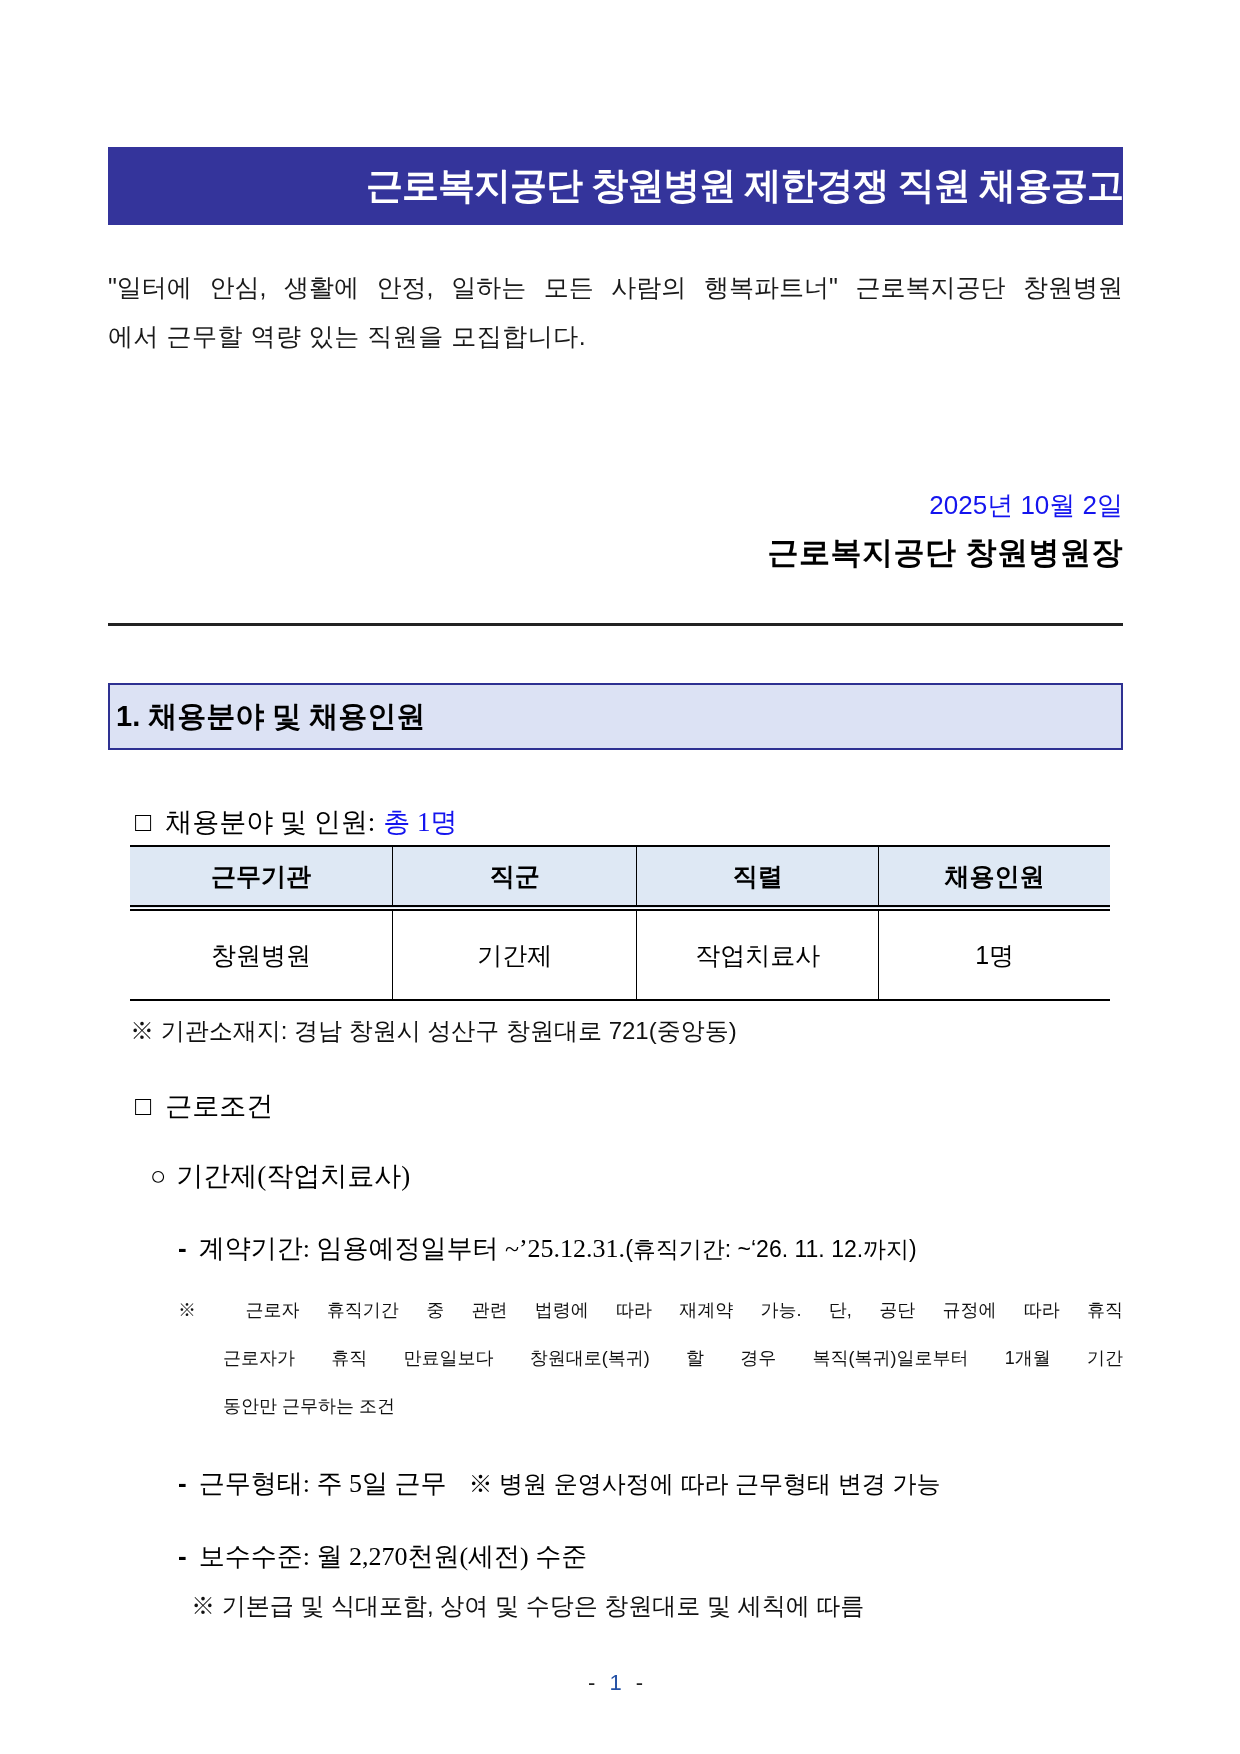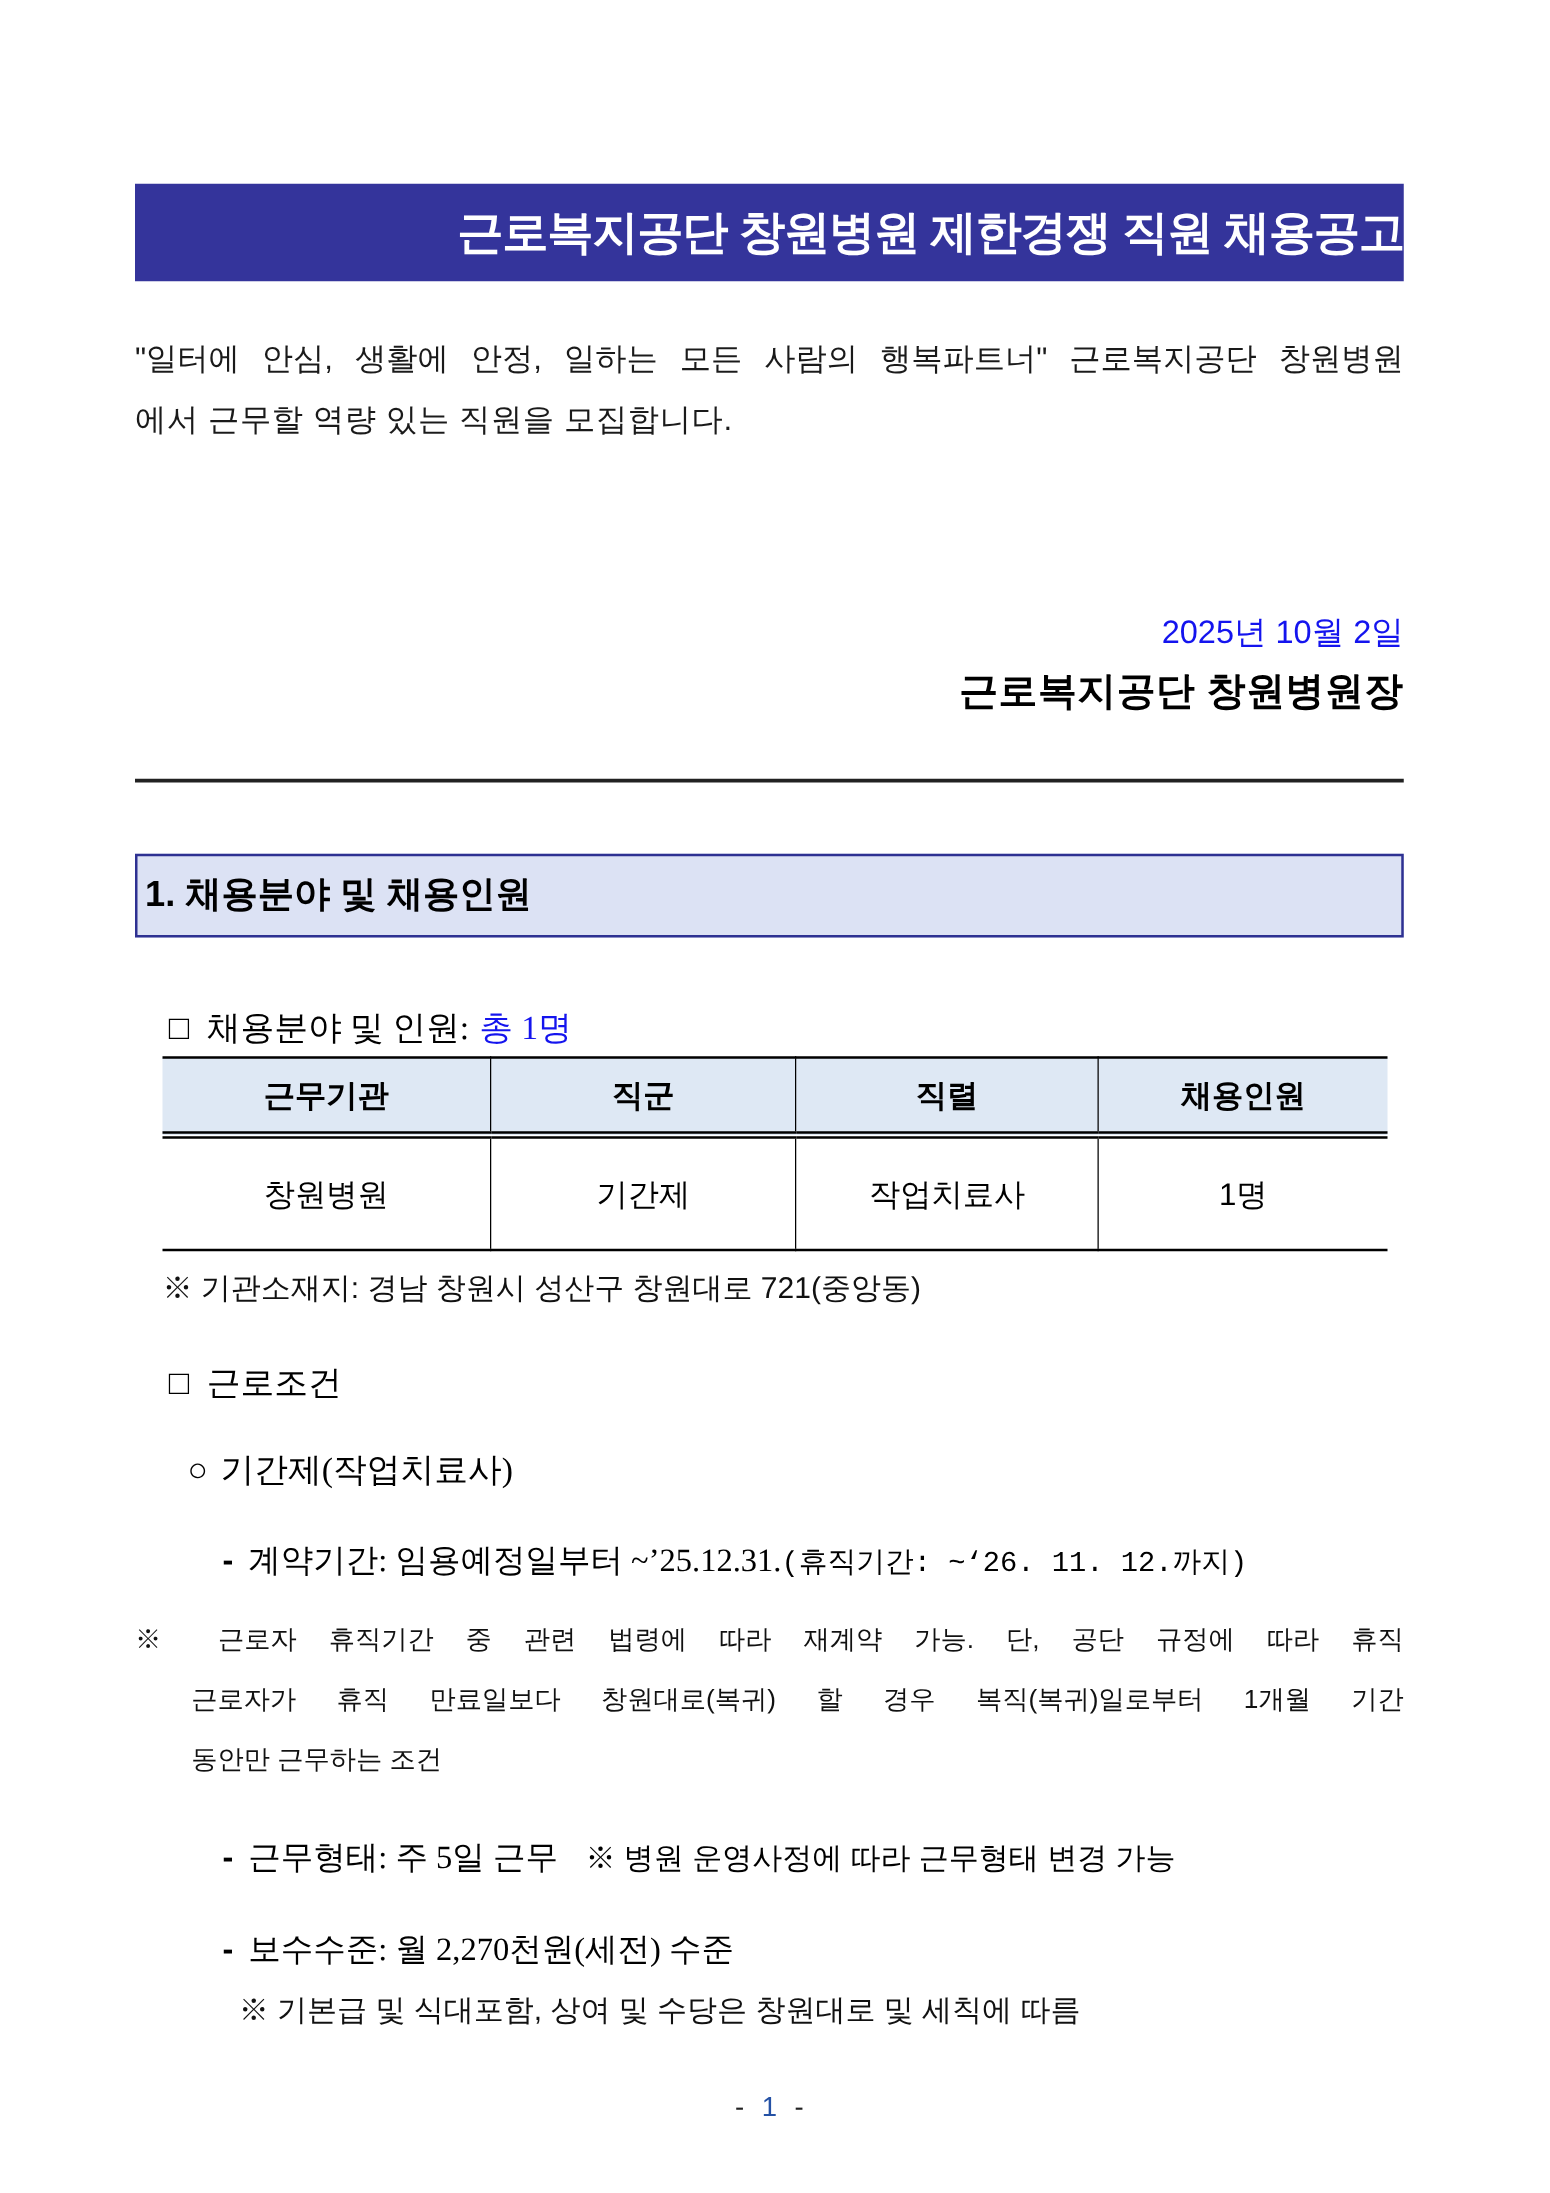--- a/index.html
+++ b/index.html
@@ -132,27 +132,27 @@
   }
   .sub-head .bullet{margin-right:10px;}
 
   
   .dash-item{
     margin-top:34px;margin-left:70px;
     font-family:"Liberation Serif",serif;
     font-size:26px;line-height:38px;color:#000;
   }
   .dash-item .dash{margin-right:12px;font-family:"Liberation Sans",sans-serif;font-weight:bold;}
-  .dash-item .paren{font-family:Liberation Mono, monospace;font-size:23px;}
+  .dash-item .paren{font-family:Liberation Sans, sans-serif;font-size:23px;}
   .dash-item .gothic-note{font-family:"Liberation Sans",sans-serif;font-size:24px;margin-left:22px;}
 
   
   .contract-note{
-    margin-top:18px;margin-right:0;
-    font-size:21px;line-height:48px;color:#111;
+    margin-top:18px;margin-left:70px;margin-right:0;
+    font-size:18px;line-height:48px;color:#111;
     font-family:"Liberation Sans",sans-serif;
   }
   .contract-note .nl{text-align:justify;text-align-last:justify;}
   .contract-note .cont{padding-left:45px;}
   .contract-note .last{text-align:left;text-align-last:left;}
 
   .pay-note{
     margin-top:12px;margin-left:83px;
     font-size:24px;line-height:36px;color:#111;
     font-family:"Liberation Sans",sans-serif;

